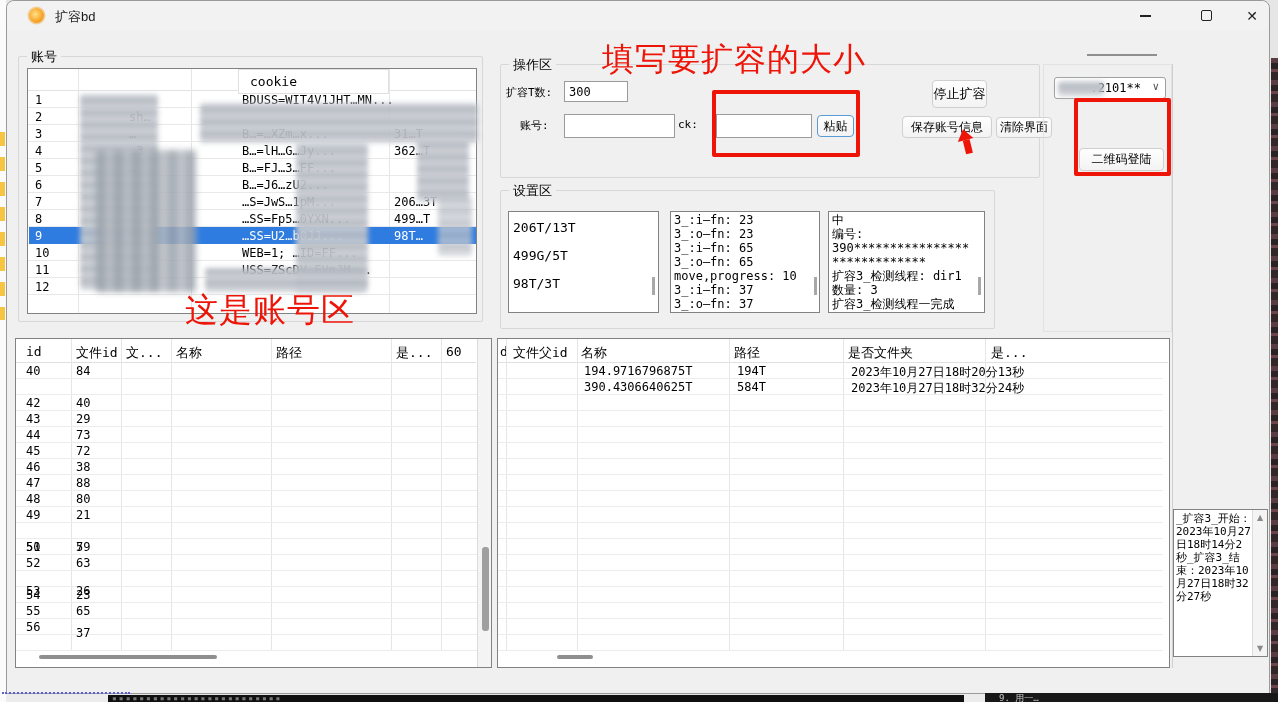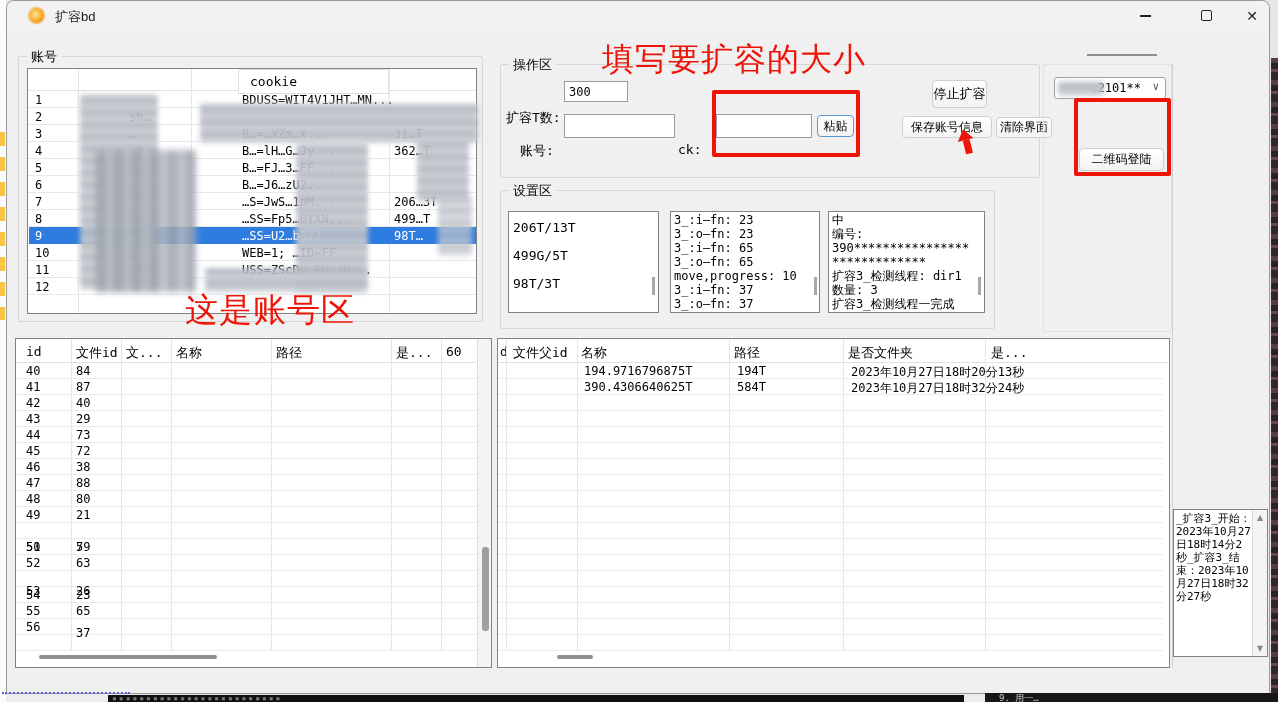--- a/index.html
+++ b/index.html
@@ -35,21 +35,21 @@
 
   .acct-row { position:absolute; left:1px; width:447px; height:17px; }
   .acct-row .c { position:absolute; top:2px; font-size:12px; white-space:nowrap; }
   .acct-row.sel { background:#2f7ce0; color:#fff; }
 
   .btn { position:absolute; display:flex; align-items:center; justify-content:center;
          background:linear-gradient(#fefefe,#f3f3f3); border:1px solid #cfcfcf;
          border-radius:4px; font-size:12px; white-space:nowrap; font-family:inherit; }
   .inp { position:absolute; background:#fff; border:1px solid #9a9a9a; font-size:12px;
          padding:2px 4px; font-family:inherit; }
-  .lab { position:absolute; font-size:13px; white-space:nowrap;margin-top:24px; }
+  .lab { position:absolute; font-size:11px; white-space:nowrap; }
 
   .red-note { position:absolute; color:#ee1508; font-family:"Liberation Sans","DejaVu Sans",sans-serif;
               white-space:nowrap; z-index:60; letter-spacing:1px; }
   .redbox { position:absolute; border:4px solid #ee1508; z-index:55; border-radius:2px; }
   .arrow-up { position:absolute; width:18px; z-index:56; transform:rotate(-14deg); }
   .arrow-up .tri { width:0; height:0; margin:0 auto; border-left:8px solid transparent;
                    border-right:8px solid transparent; border-bottom:11px solid #ee1508; }
   .arrow-up .stem { width:7px; height:14px; margin:0 auto; background:#ee1508; }
 
   .px { position:absolute; z-index:20; border-radius:3px; opacity:.92; filter:blur(2.5px);
@@ -276,24 +276,20 @@
     <div class="sep" style="left:105px;top:0;height:312px"></div>
     <div class="sep" style="left:155px;top:0;height:312px"></div>
     <div class="sep" style="left:255px;top:0;height:312px"></div>
     <div class="sep" style="left:375px;top:0;height:312px"></div>
     <div class="sep" style="left:425px;top:0;height:312px"></div>
     <div class="abs gridlines-16" id="lt-body" style="left:0;top:24px;width:461px;height:288px">
         <div class="trow" style="top: 0px;">
           <div class="c" style="left: 10px;">40</div>
           <div class="c" style="left: 60px;">84</div>
         </div>
-        <div class="trow" style="top: 16px;">
-          <div class="c" style="left: 10px;">41</div>
-          <div class="c" style="left: 60px;">87</div>
-        </div>
         <div class="trow" style="top: 32px; text-align: right;">
           <div class="c" style="left: 10px;">42</div>
           <div class="c" style="left: 60px;">40</div>
         </div>
         <div class="trow" style="top: 48px;">
           <div class="c" style="left: 10px;">43</div>
           <div class="c" style="left: 60px;">29</div>
         </div>
         <div class="trow" style="top: 64px;">
           <div class="c" style="left: 10px;">44</div>

